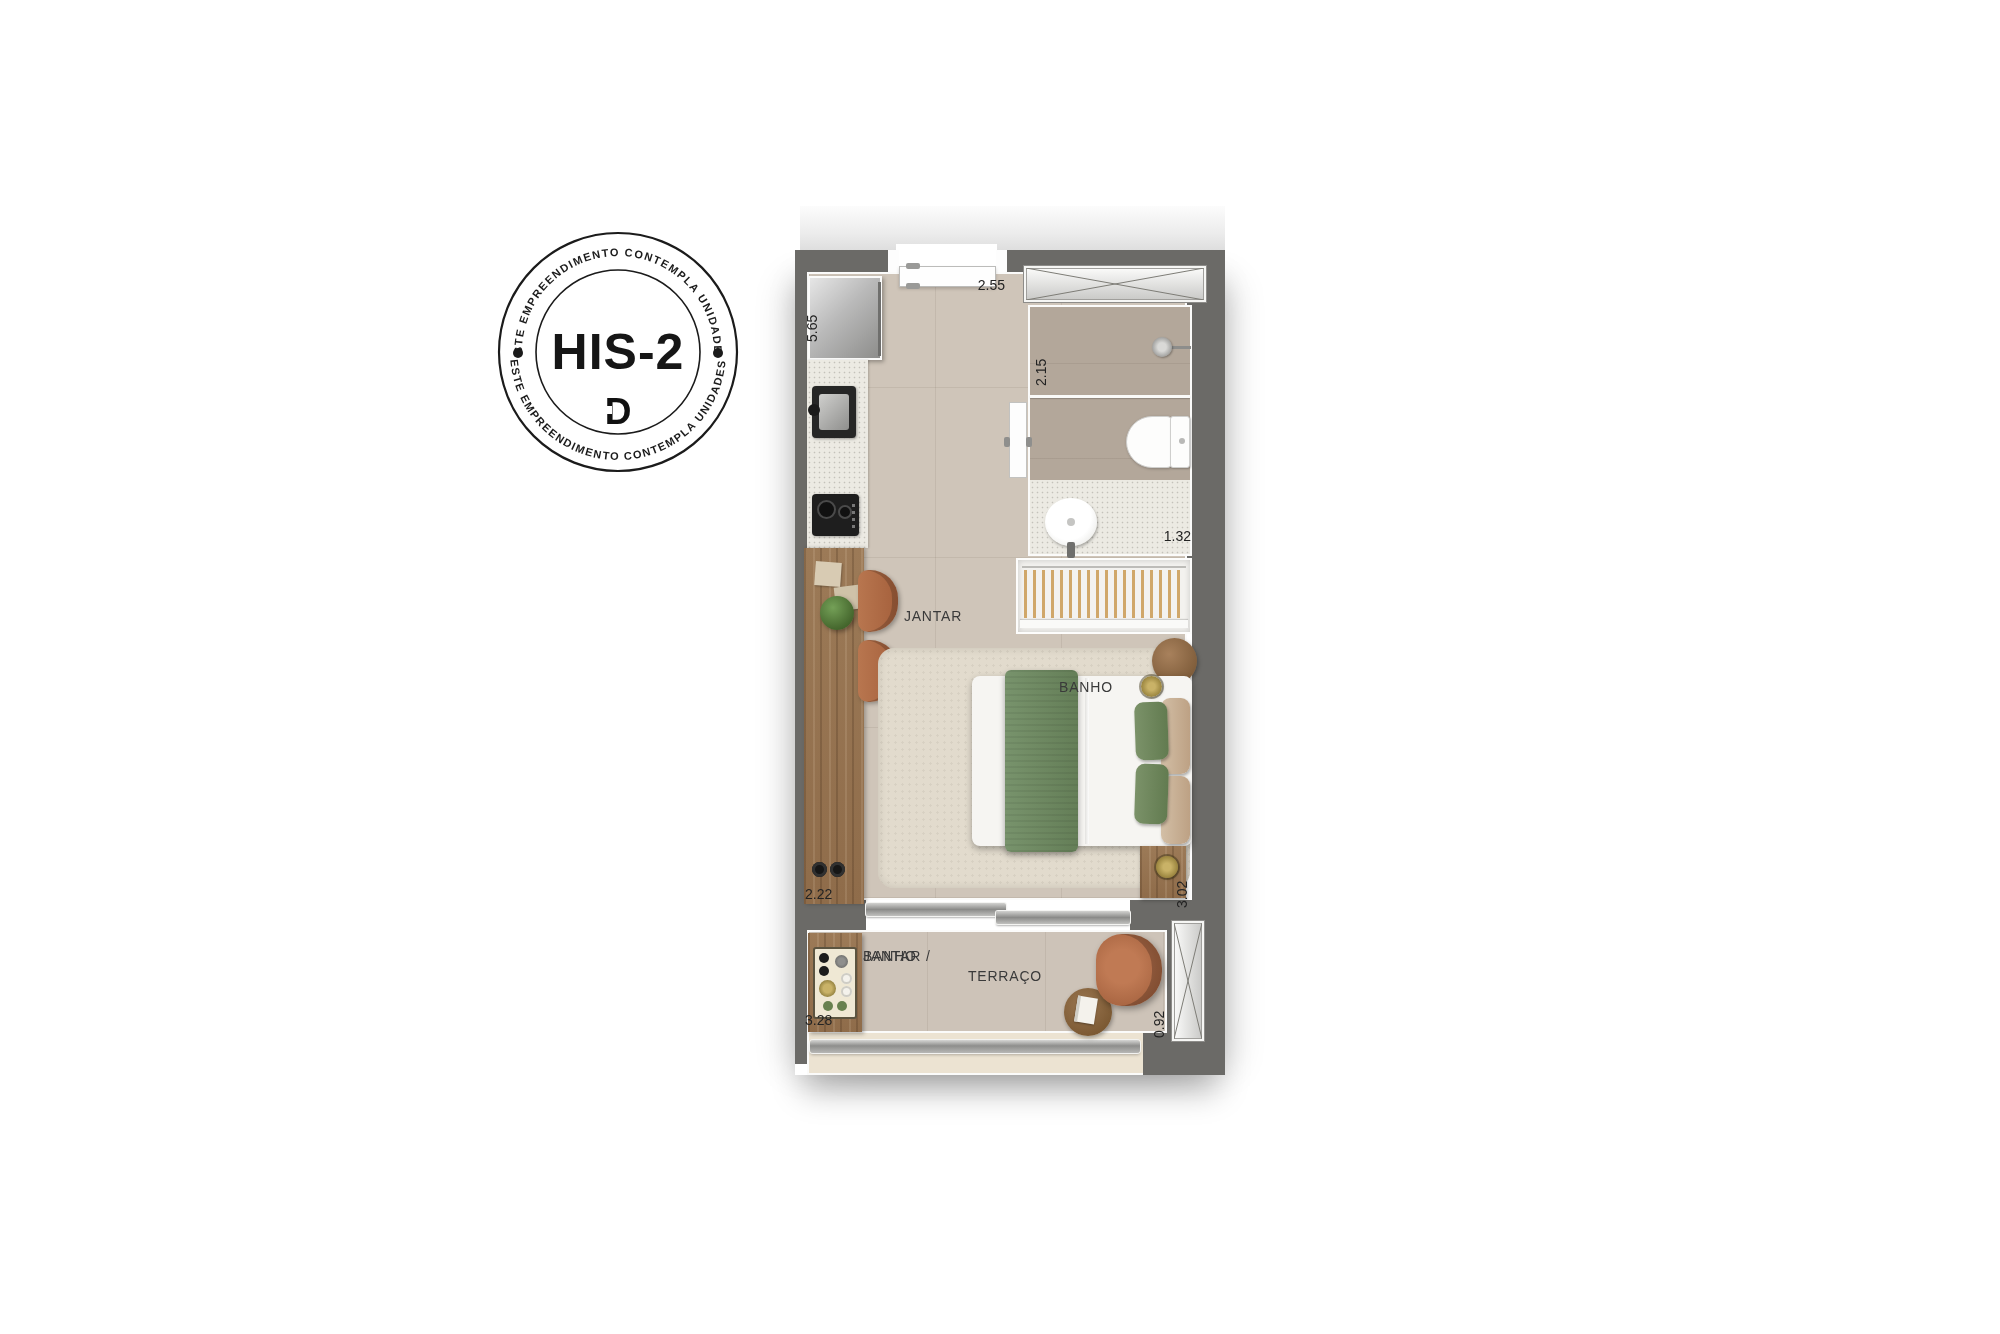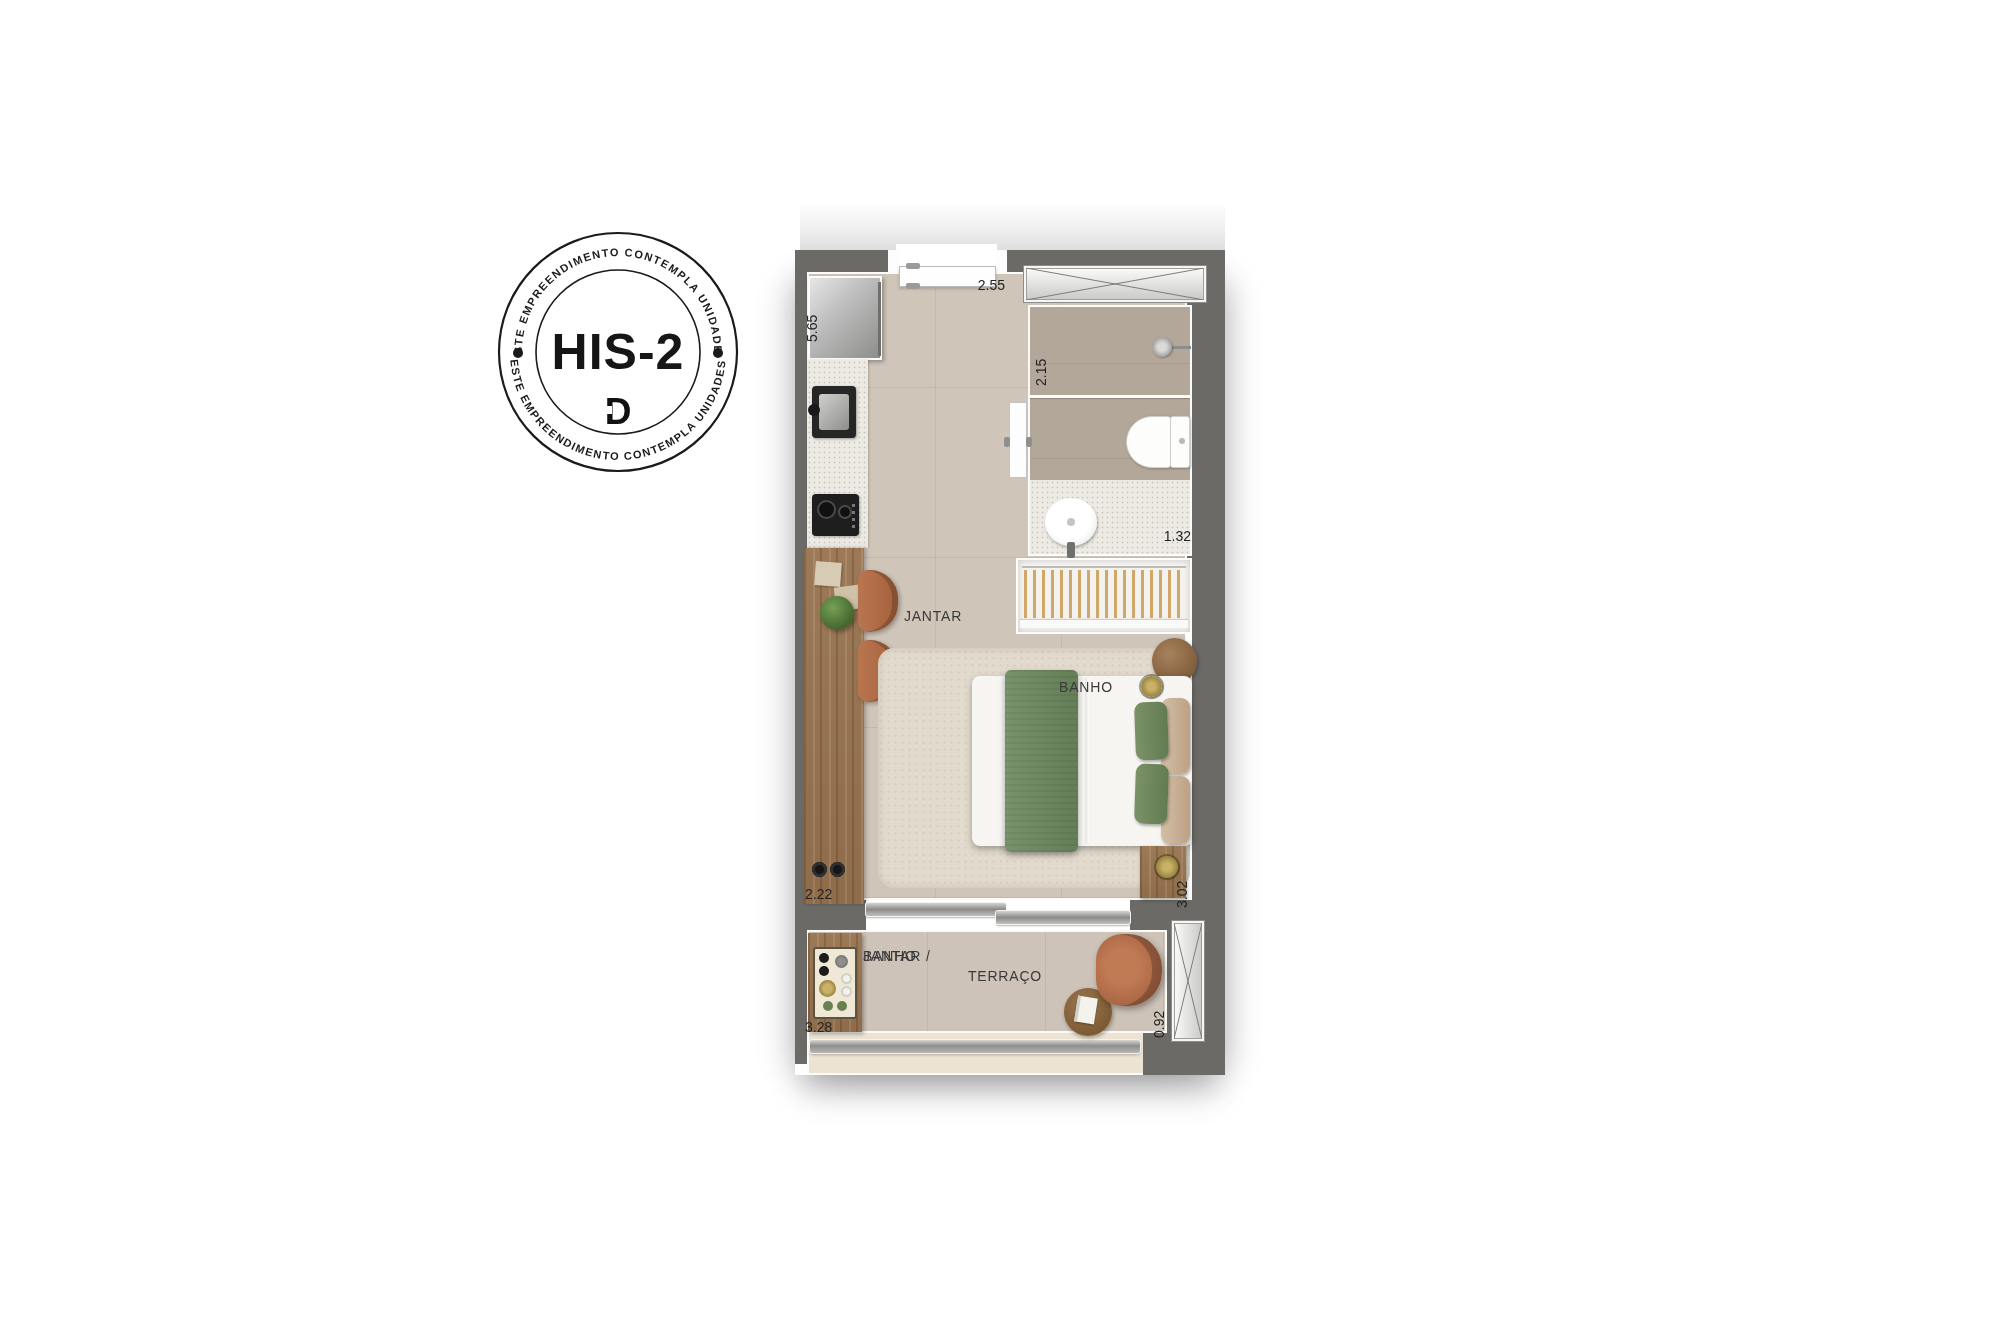--- a/index.html
+++ b/index.html
@@ -205,21 +205,21 @@
   .lbl-estar{left:68px;top:740px;width:130px;line-height:20px;}
   .lbl-terraco{left:150px;top:762px;width:120px;}
   .dim{color:#232323;font-size:14px;z-index:9;}
   .dim-v{writing-mode:vertical-rl;transform:rotate(180deg);}
   .d565{left:9px;top:56px;height:80px;}
   .d192{left:170px;top:71px;width:40px;text-align:right;}
   .d215{left:238px;top:100px;height:80px;}
   .d151{left:356px;top:322px;width:40px;text-align:right;}
   .d356{left:10px;top:680px;width:44px;}
   .d302{left:379px;top:658px;height:44px;}
-  .d328{left:10px;top:806px;width:44px;margin-top:7px;}
+  .d328{left:10px;top:806px;width:44px;}
   .d092{left:356px;top:786px;height:46px;}
 </style>
 </head>
 <body>
 
 <div class="stage">
 
   <svg class="badge" viewBox="0 0 260 260">
     <defs>
       <path id="arcTop" d="M 34 130 A 96 96 0 1 1 226 130" fill="none"></path>

